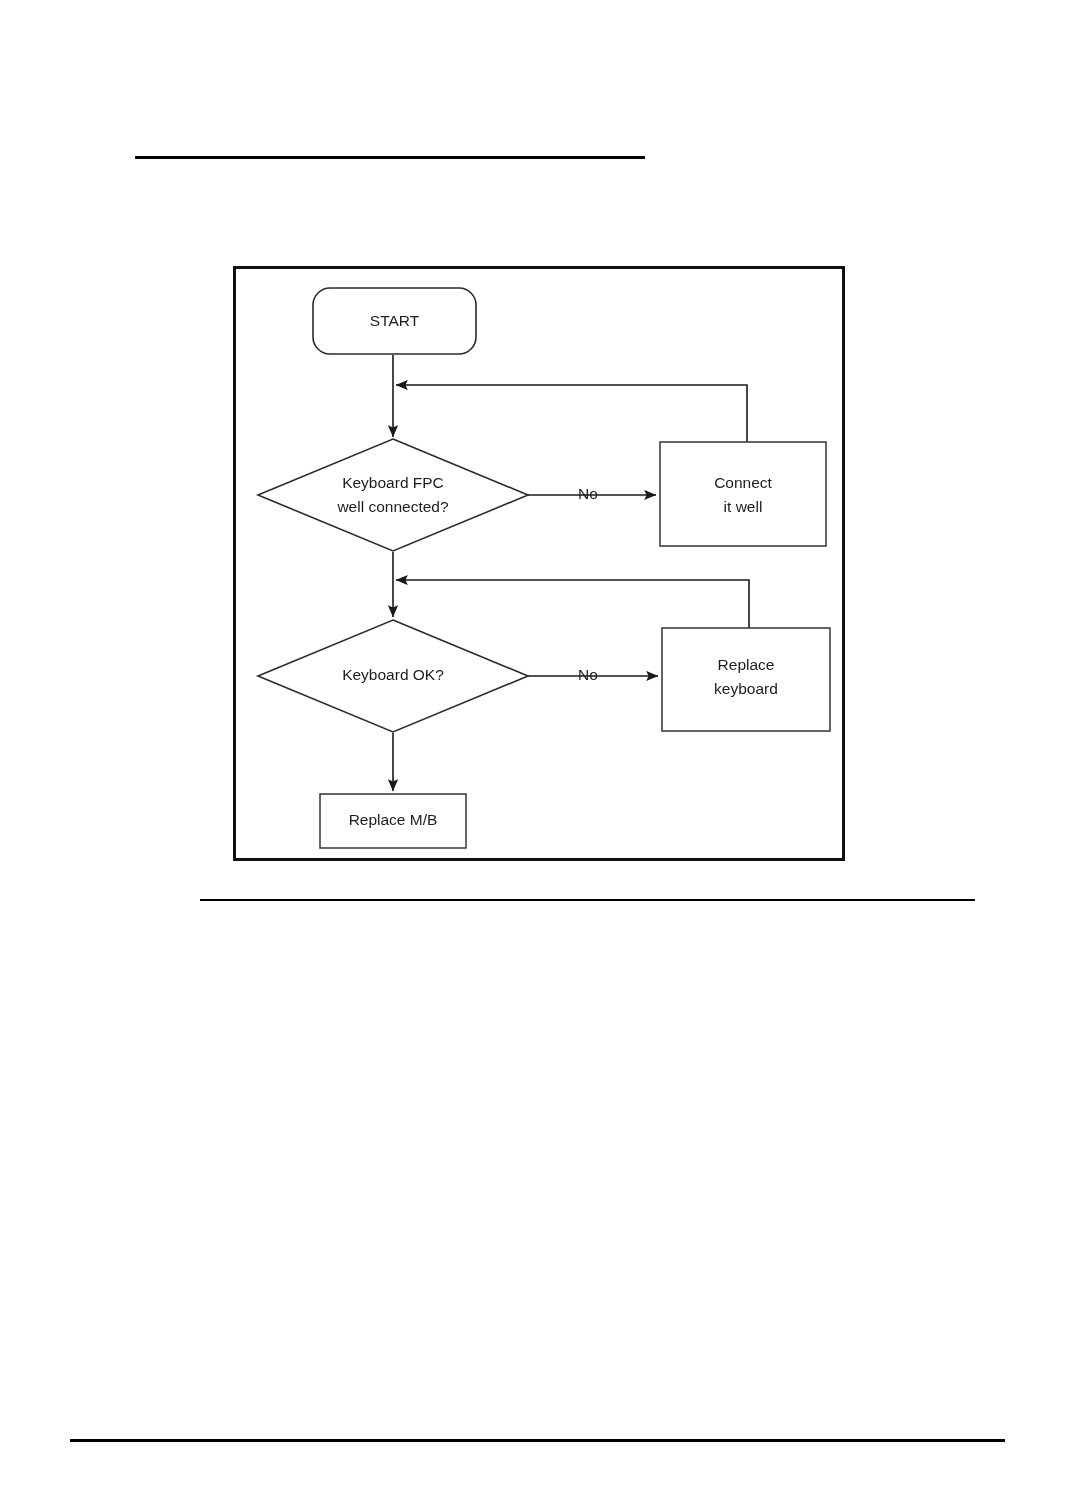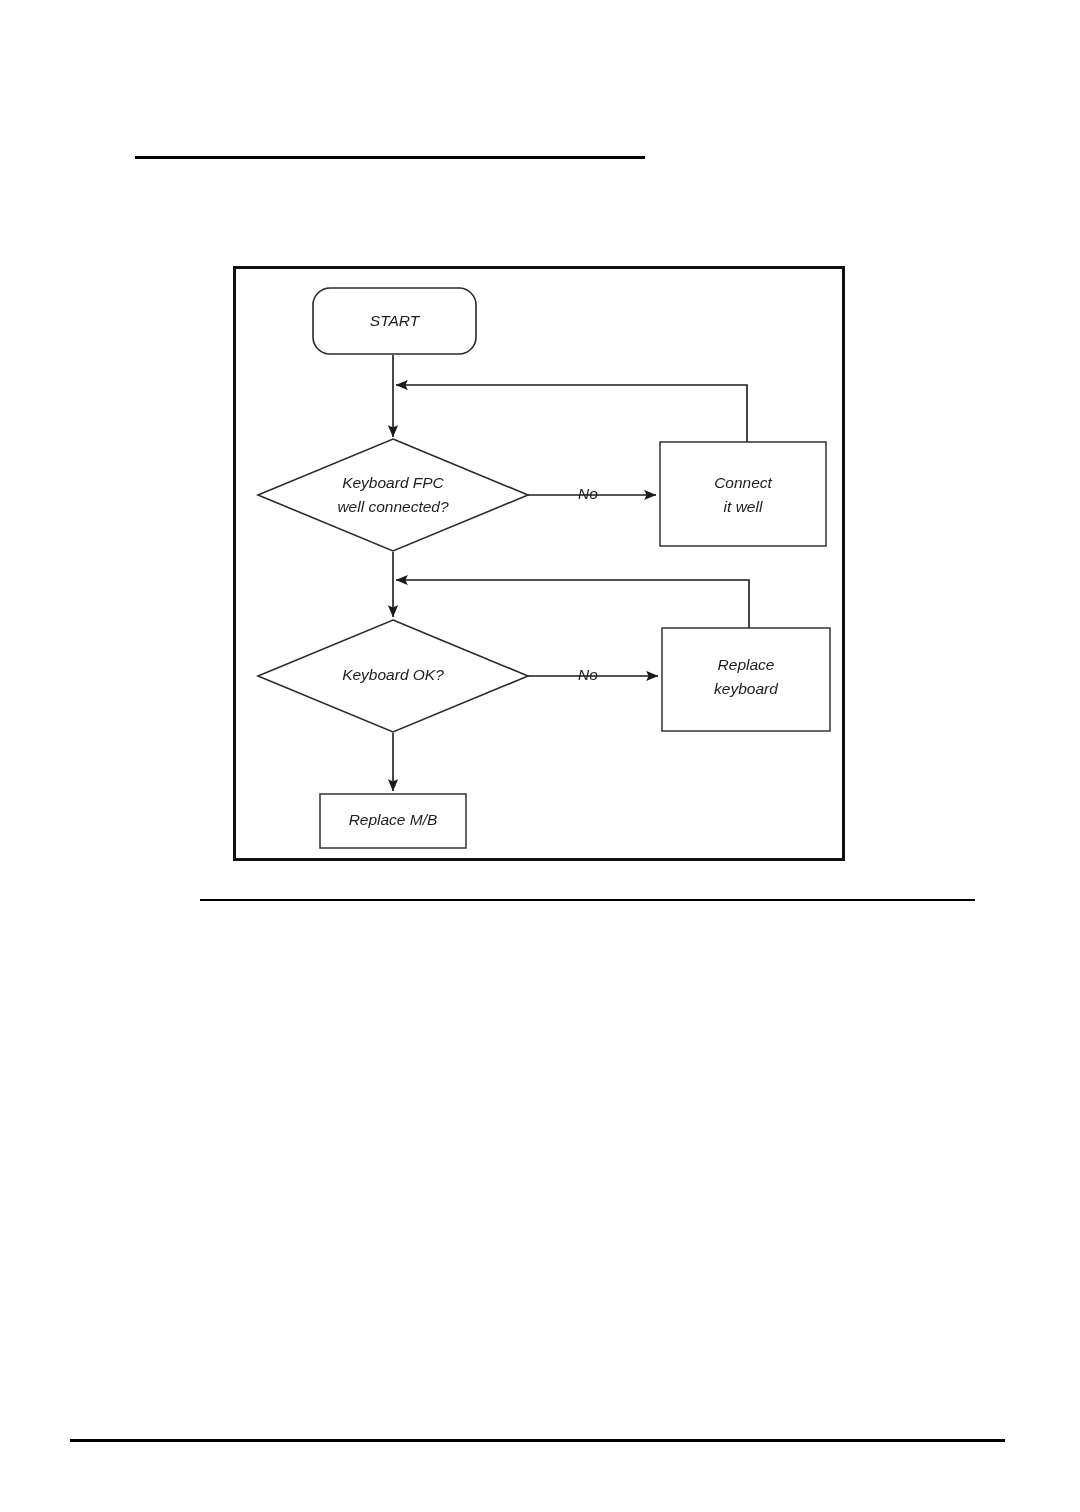--- a/index.html
+++ b/index.html
@@ -15,21 +15,20 @@
     overflow: hidden;
     font-family: "Liberation Sans", sans-serif;
     color: #1a1a1a;
   }
 
   .page {
     position: absolute;
     inset: 0;
     width: 1080px;
     height: 1512px;
-    font-style: italic;
   }
 
   
   .rule {
     position: absolute;
     background: #000000;
   }
   .rule-top {
     left: 135px;
     top: 156px;

